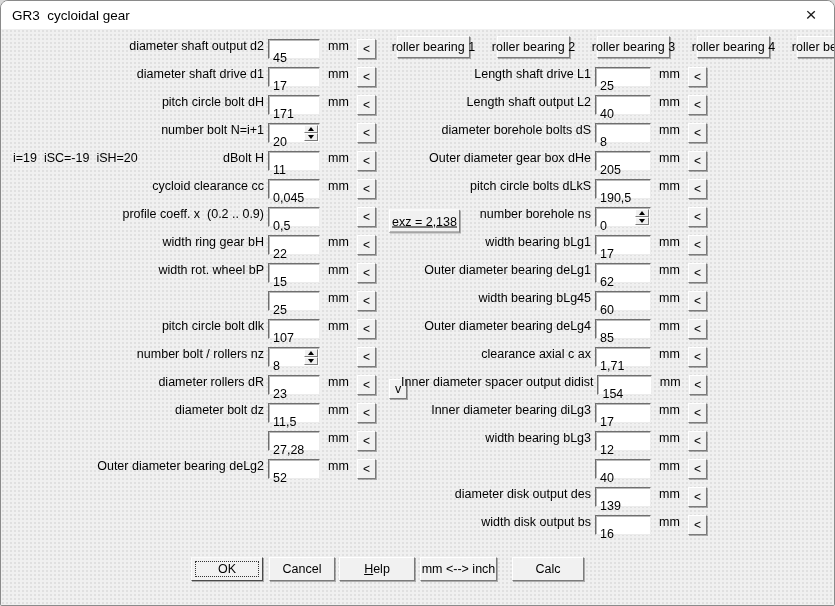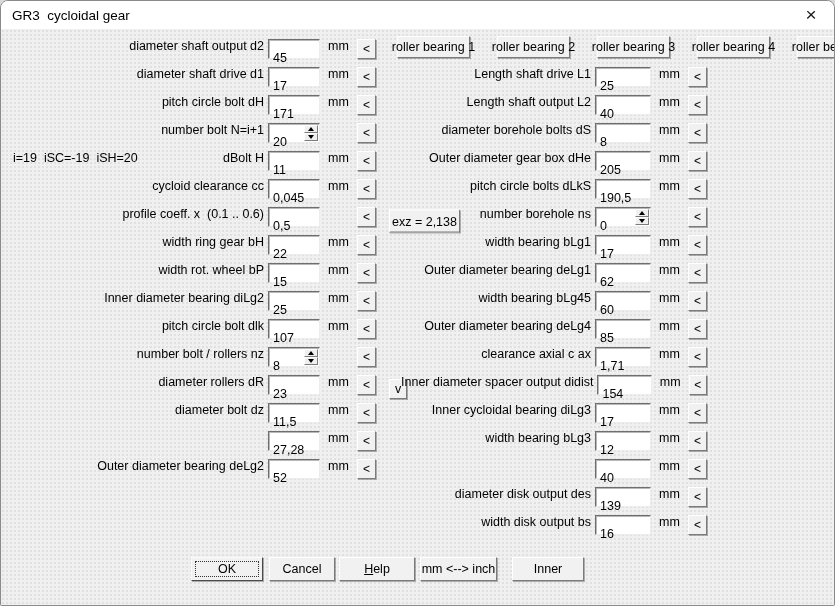--- a/index.html
+++ b/index.html
@@ -67,21 +67,21 @@
   .spin .down span{border-top:4px solid #000;}
   
   .col{position:absolute;display:flex;flex-direction:column;}
   #col-left{top:10px;left:10px;width:365px;}
   #col-right{top:38px;left:400px;width:306px;}
   .row{height:28px;display:flex;justify-content:flex-end;position:relative;}
   .flabel{white-space:pre;margin-right:4px;}
   .unit{width:21px;margin-left:8px;white-space:pre;}
   .tbtn{width:19px;height:20px;margin-left:8px;font-size:12px;}
   .extra{position:absolute;left:100%;top:50%;transform:translateY(-50%);margin-left:13px;}
-  .extra.wide{width:71px;height:23px;white-space:pre;}
+  .extra.wide{width:71px;height:23px;white-space:pre;text-decoration:underline;}
   .extra.small{width:18px;height:20px;}
   
   .bearings{position:absolute;top:7px;left:396px;display:flex;gap:27px;}
   .bearings .btn{width:73px;height:22px;white-space:pre;}
   
   .info{position:absolute;left:12px;top:122px;white-space:pre;}
   
   .footer{position:absolute;left:190px;top:528px;display:flex;}
   .footer .btn{height:24px;}
   .footer .btn:nth-child(1){width:72px;}
@@ -159,21 +159,21 @@
         </div>
         <div class="row">
           <span class="flabel">cycloid clearance cc</span>
           <div class="edit">
             <input type="text" value="0,045" style="">
           </div>
           <span class="unit">mm</span>
           <button class="btn tbtn">&lt;</button>
         </div>
         <div class="row">
-          <span class="flabel">profile coeff. x  (0.1 .. 0.6)</span>
+          <span class="flabel">profile coeff. x  (0.2 .. 0.9)</span>
           <div class="edit">
             <input type="text" value="0,5" style="">
           </div>
           <span class="unit"></span>
           <button class="btn tbtn">&lt;</button>
           <button class="btn extra wide">exz = 2,138</button>
         </div>
         <div class="row">
           <span class="flabel">width ring gear bH</span>
           <div class="edit">
@@ -184,21 +184,20 @@
         </div>
         <div class="row">
           <span class="flabel">width rot. wheel bP</span>
           <div class="edit">
             <input type="text" value="15" style="">
           </div>
           <span class="unit">mm</span>
           <button class="btn tbtn">&lt;</button>
         </div>
         <div class="row">
-          <span class="flabel">Inner diameter bearing diLg2</span>
           <div class="edit">
             <input type="text" value="25" style="">
           </div>
           <span class="unit">mm</span>
           <button class="btn tbtn">&lt;</button>
         </div>
         <div class="row">
           <span class="flabel">pitch circle bolt dlk</span>
           <div class="edit">
             <input type="text" value="107" style="">
@@ -354,21 +353,21 @@
         </div>
         <div class="row">
           <span class="flabel">Inner diameter spacer output didist</span>
           <div class="edit">
             <input type="text" value="154" style="">
           </div>
           <span class="unit">mm</span>
           <button class="btn tbtn">&lt;</button>
         </div>
         <div class="row">
-          <span class="flabel">Inner cycloidal bearing diLg3</span>
+          <span class="flabel">Inner diameter bearing diLg3</span>
           <div class="edit">
             <input type="text" value="17" style="">
           </div>
           <span class="unit">mm</span>
           <button class="btn tbtn">&lt;</button>
         </div>
         <div class="row">
           <span class="flabel">width bearing bLg3</span>
           <div class="edit">
             <input type="text" value="12" style="">
@@ -398,16 +397,16 @@
           </div>
           <span class="unit">mm</span>
           <button class="btn tbtn">&lt;</button>
         </div>
       </div>
     <div class="footer" id="footer">
         <button class="btn default">OK</button>
         <button class="btn">Cancel</button>
         <button class="btn"><u>H</u>elp</button>
         <button class="btn">mm &lt;--&gt; inch</button>
-        <button class="btn">Inner</button>
+        <button class="btn">Calc</button>
       </div>
   </div>
 </div>
 
 </body></html>

